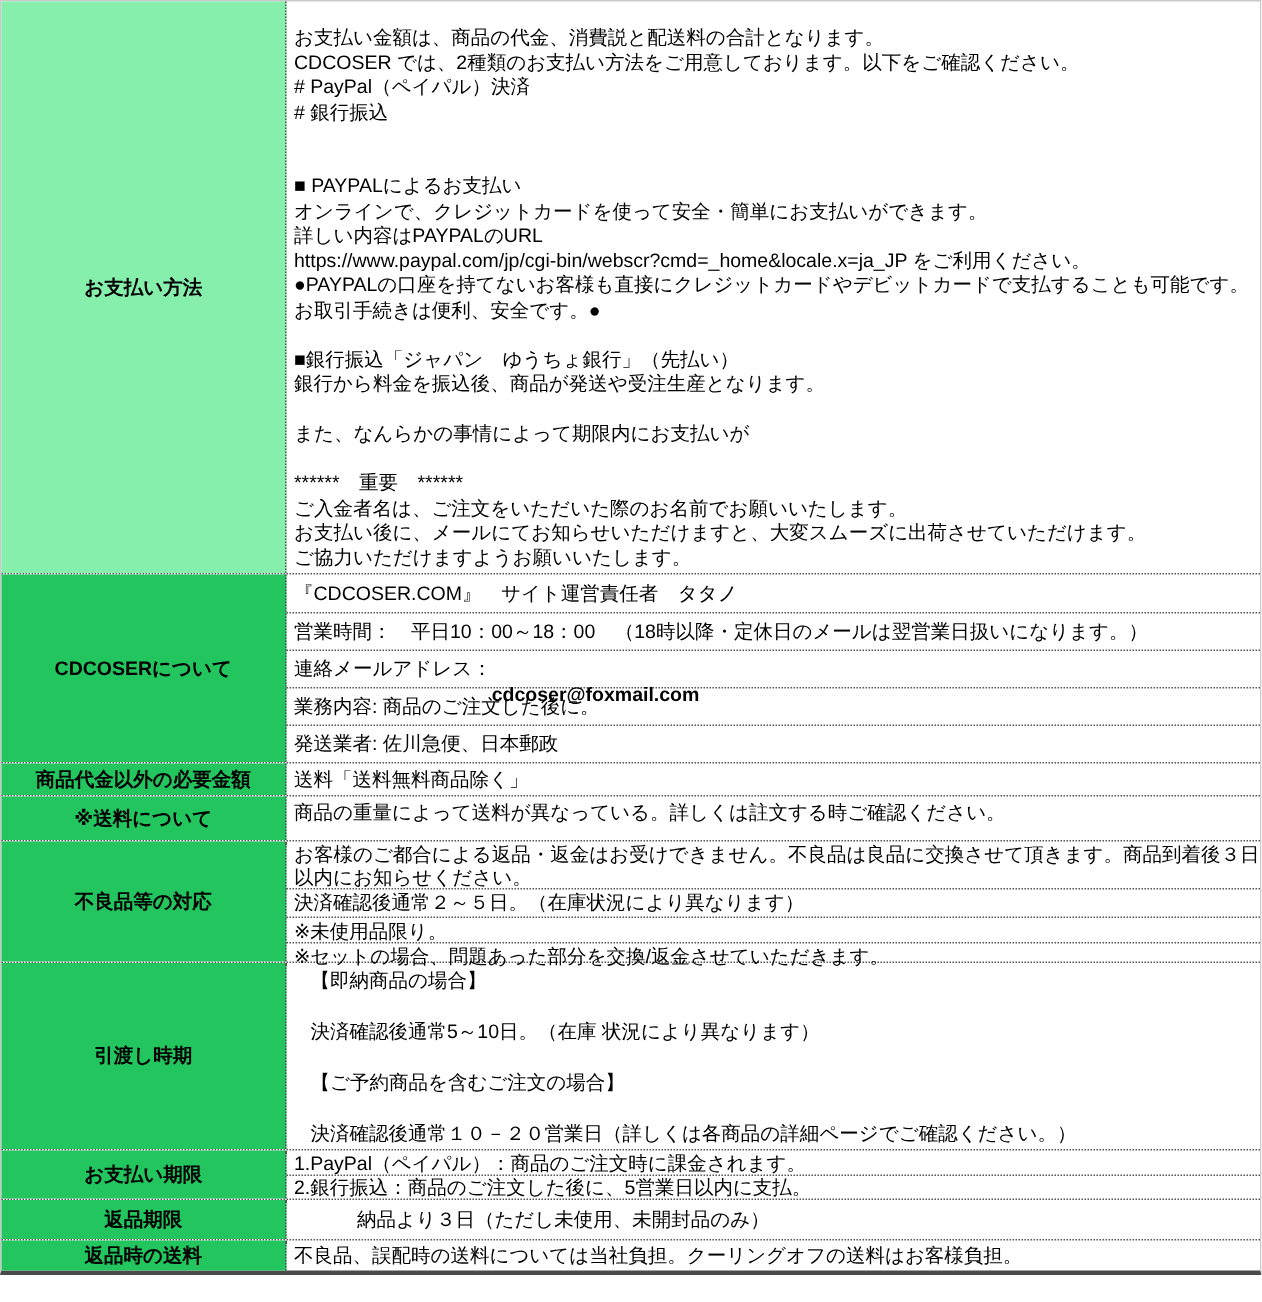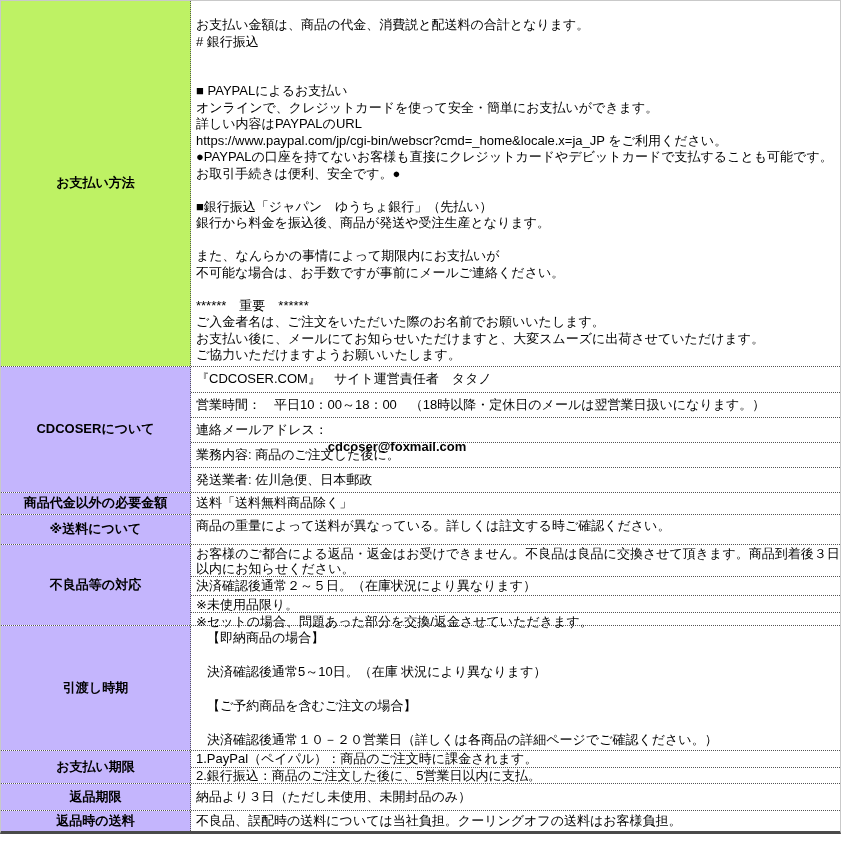--- a/index.html
+++ b/index.html
@@ -12,73 +12,74 @@
     border-bottom:3px solid #4a4a4a;
     font-family:"Liberation Sans","DejaVu Sans",sans-serif;
     font-size:13px;
     color:#000;
   }
   .row{display:flex;border-top:1px dotted #555;}
   .row:first-child{border-top:none;}
   .hcell{
     flex:0 0 190px;width:190px;box-sizing:border-box;
     border-right:1px dotted #555;
-    background:#c4b5fd;
+    background:#22c55e;
     display:flex;align-items:center;justify-content:center;
     font-weight:bold;text-align:center;
     padding:0 4px;
   }
-  .sec1 .hcell{background:#bef264;}
+  .sec1 .hcell{background:#86efac;}
   .ccell{flex:1;min-width:0;box-sizing:border-box;}
   .line{min-height:16.5px;line-height:16.5px;white-space:pre-wrap;}
   .sec1 .ccell{padding:16px 2px 2px 5px;}
   .subrow{border-top:1px dotted #555;display:flex;align-items:center;box-sizing:border-box;padding-left:5px;white-space:pre-wrap;}
   .subrow:first-child{border-top:none;}
   .sec2 .subrow{height:25px;}
   .single{display:flex;align-items:center;box-sizing:border-box;padding-left:5px;white-space:pre-wrap;}
   .sec3 .single{height:21px;}
   .sec4 .single{height:29px;align-items:flex-start;padding-top:2px;}
   .sec5 .subrow{align-items:flex-start;line-height:15px;padding-top:1px;}
   .sec5 .sr1{min-height:31px;}
   .sec5 .sr2{height:19px;}
   .sec5 .sr3{height:17px;}
   .sec5 .sr4{height:13px;}
   .sec6 .ccell{padding:3px 4px 2px 16px;}
   .sec6 .line{min-height:17px;line-height:17px;}
   .sec7 .subrow{height:16px;line-height:15px;}
-  .sec8 .single{height:26px;}
+  .sec8 .single{height:26px;margin-left:42px;}
   .sec9 .single{height:20px;}
   .b{font-weight:bold;margin-top:33px;}
 </style>
 </head>
 <body>
 
 <div class="tbl">
 
   <div class="row sec1">
     <div class="hcell">
       <span>お支払い方法</span>
     </div>
     <div class="ccell">
       <div class="line">お支払い金額は、商品の代金、消費説と配送料の合計となります。</div>
+      <div class="line">CDCOSER では、2種類のお支払い方法をご用意しております。以下をご確認ください。</div>
+      <div class="line"># PayPal（ペイパル）決済</div>
       <div class="line"># 銀行振込</div>
       <div class="line"></div>
       <div class="line"></div>
       <div class="line">■ PAYPALによるお支払い</div>
       <div class="line">オンラインで、クレジットカードを使って安全・簡単にお支払いができます。</div>
       <div class="line">詳しい内容はPAYPALのURL</div>
       <div class="line">https://www.paypal.com/jp/cgi-bin/webscr?cmd=_home&amp;locale.x=ja_JP をご利用ください。</div>
       <div class="line">●PAYPALの口座を持てないお客様も直接にクレジットカードやデビットカードで支払することも可能です。</div>
       <div class="line">お取引手続きは便利、安全です。●</div>
       <div class="line"></div>
       <div class="line">■銀行振込「ジャパン　ゆうちょ銀行」（先払い）</div>
       <div class="line">銀行から料金を振込後、商品が発送や受注生産となります。</div>
       <div class="line"></div>
       <div class="line">また、なんらかの事情によって期限内にお支払いが</div>
-      <div class="line">不可能な場合は、お手数ですが事前にメールご連絡ください。</div>
       <div class="line"></div>
       <div class="line">******　重要　******</div>
       <div class="line">ご入金者名は、ご注文をいただいた際のお名前でお願いいたします。</div>
       <div class="line">お支払い後に、メールにてお知らせいただけますと、大変スムーズに出荷させていただけます。</div>
       <div class="line">ご協力いただけますようお願いいたします。</div>
     </div>
   </div>
 
   <div class="row sec2">
     <div class="hcell">

